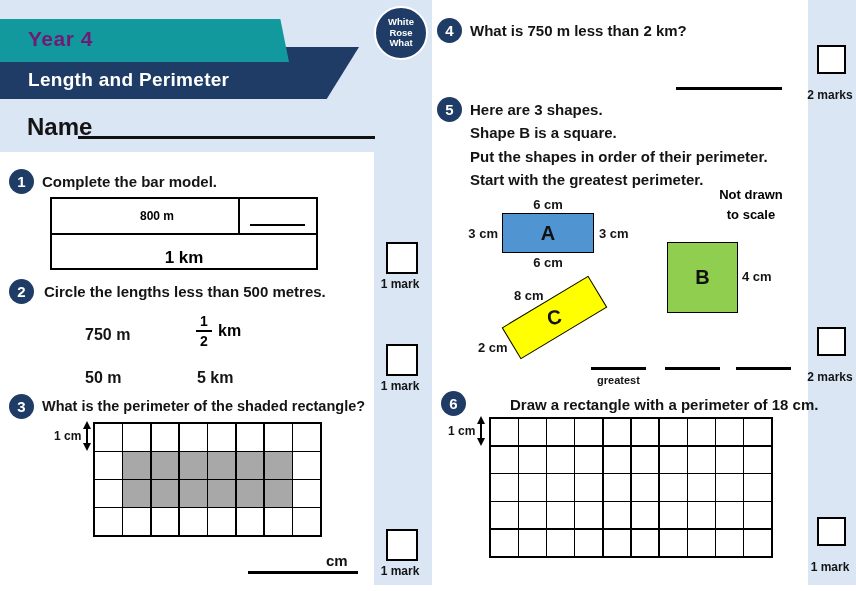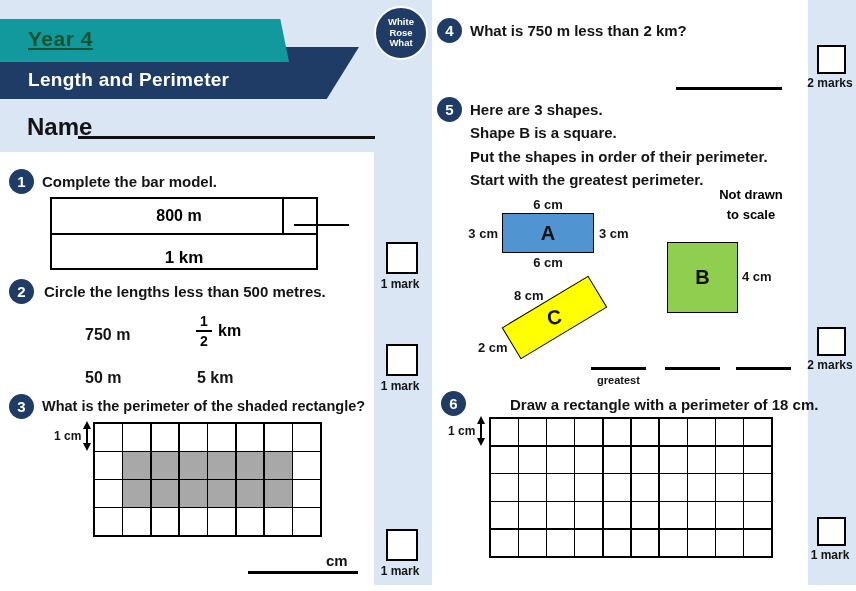--- a/index.html
+++ b/index.html
@@ -8,41 +8,41 @@
   .bg-blue{position:absolute;left:0;top:0;width:856px;height:585px;background:var(--background,#dbe6f4);}
   .panel{position:absolute;background:#fff;}
   .panel-left{left:0;top:152px;width:374px;height:439px;}
   .panel-right{left:432px;top:0;width:376px;height:591px;}
 
   
   .teal-banner{position:absolute;left:0;top:19px;width:289px;height:43px;background:var(--teal,#12999e);
     clip-path:polygon(0 0,97% 0,100% 100%,0 100%);z-index:3;}
   .navy-banner{position:absolute;left:0;top:47px;width:359px;height:52px;background:var(--navy,#1f3c66);
     clip-path:polygon(0 0,100% 0,91% 100%,0 100%);z-index:2;}
-  .year-text{position:absolute;left:28px;top:27px;z-index:4;color:#14532d;font-size:21px;font-weight:700;letter-spacing:.5px;text-decoration:underline;}
+  .year-text{position:absolute;left:28px;top:27px;z-index:4;color:#701a75;font-size:21px;font-weight:700;letter-spacing:.5px;}
   .topic-text{position:absolute;left:28px;top:69px;z-index:4;color:#fff;font-size:19px;font-weight:700;letter-spacing:.3px;}
   .logo{position:absolute;left:374px;top:6px;width:50px;height:50px;border-radius:50%;
     background:var(--navy,#1f3c66);border:2px solid #fff;z-index:4;
     display:flex;flex-direction:column;align-items:center;justify-content:center;}
   .logo span{color:#fff;font-size:9.5px;font-weight:700;line-height:10.5px;}
   .name-label{position:absolute;left:27px;top:113px;font-size:24px;font-weight:600;color:#141414;}
   .name-line{position:absolute;left:78px;top:136px;width:297px;height:2.5px;background:#111;}
 
   
   .qnum{position:absolute;width:25px;height:25px;border-radius:50%;background:var(--navy,#1f3c66);
     color:#fff;display:flex;align-items:center;justify-content:center;font-size:15px;font-weight:700;z-index:5;}
   .qtext{position:absolute;font-size:15px;font-weight:600;color:#141414;white-space:nowrap;}
   .small-lbl{position:absolute;font-size:13px;font-weight:600;color:#141414;white-space:nowrap;}
   .tiny-lbl{position:absolute;font-size:12px;font-weight:600;color:#141414;white-space:nowrap;}
   .ansline{position:absolute;height:3px;background:#000;}
 
   
   .barmodel{position:absolute;left:50px;top:197px;width:268px;height:73px;border:2px solid #000;background:#fff;box-sizing:border-box;}
   .bm-row1{display:flex;height:36px;border-bottom:2px solid #000;box-sizing:border-box;}
-  .bm-cell-800{width:232px;border-right:2px solid #000;box-sizing:border-box;display:flex;align-items:center;justify-content:center;font-size:16px;font-weight:600;padding-left:24px;}
+  .bm-cell-800{width:188px;border-right:2px solid #000;box-sizing:border-box;display:flex;align-items:center;justify-content:center;font-size:12px;font-weight:600;padding-left:24px;}
   .bm-cell-blank{flex:1;position:relative;}
   .bm-blank-line{position:absolute;left:10px;bottom:7px;width:55px;height:2.5px;background:#000;}
   .bm-row2{height:46px;display:flex;align-items:center;justify-content:center;font-size:17px;font-weight:600;}
 
   
   .frac-opt{position:absolute;left:195px;top:313px;display:flex;align-items:center;}
   .frac{display:flex;flex-direction:column;align-items:center;width:18px;}
   .frac .fnum,.frac .fden{font-size:14px;font-weight:600;line-height:16px;}
   .frac .fbar{width:16px;height:2px;background:#000;margin:1px 0;}
   .frac-unit{font-size:16px;font-weight:600;margin-left:5px;}
@@ -65,21 +65,21 @@
   .shape-a{left:502px;top:213px;width:92px;height:40px;background:var(--shape-a-blue,#5194d2);}
   .shape-b{left:667px;top:242px;width:71px;height:71px;background:var(--shape-b-green,#8fce4e);}
   .shape-c{left:504px;top:299px;width:101px;height:37px;background:var(--shape-c-yellow,#ffff00);transform:rotate(-31deg);}
   .shape-c .clabel{transform:rotate(20deg);}
   .note{position:absolute;left:715px;top:185px;width:72px;text-align:center;font-size:13px;font-weight:600;line-height:20px;}
 
   
   .markbox{position:absolute;width:28px;height:28px;background:#fff;border:2.5px solid #000;box-sizing:content-box;}
   .marklbl{position:absolute;font-size:12px;font-weight:600;color:#141414;text-align:center;}
   .mid-lbl{left:372px;width:56px;}
-  .right-lbl{left:804px;width:52px;}
+  .right-lbl{left:804px;width:52px;margin-top:12px;}
 
   .center{text-align:center;}
 </style>
 </head>
 <body>
 
 <div id="page">
   <div class="bg-blue"></div>
   <div class="panel panel-left"></div>
   <div class="panel panel-right"></div>

